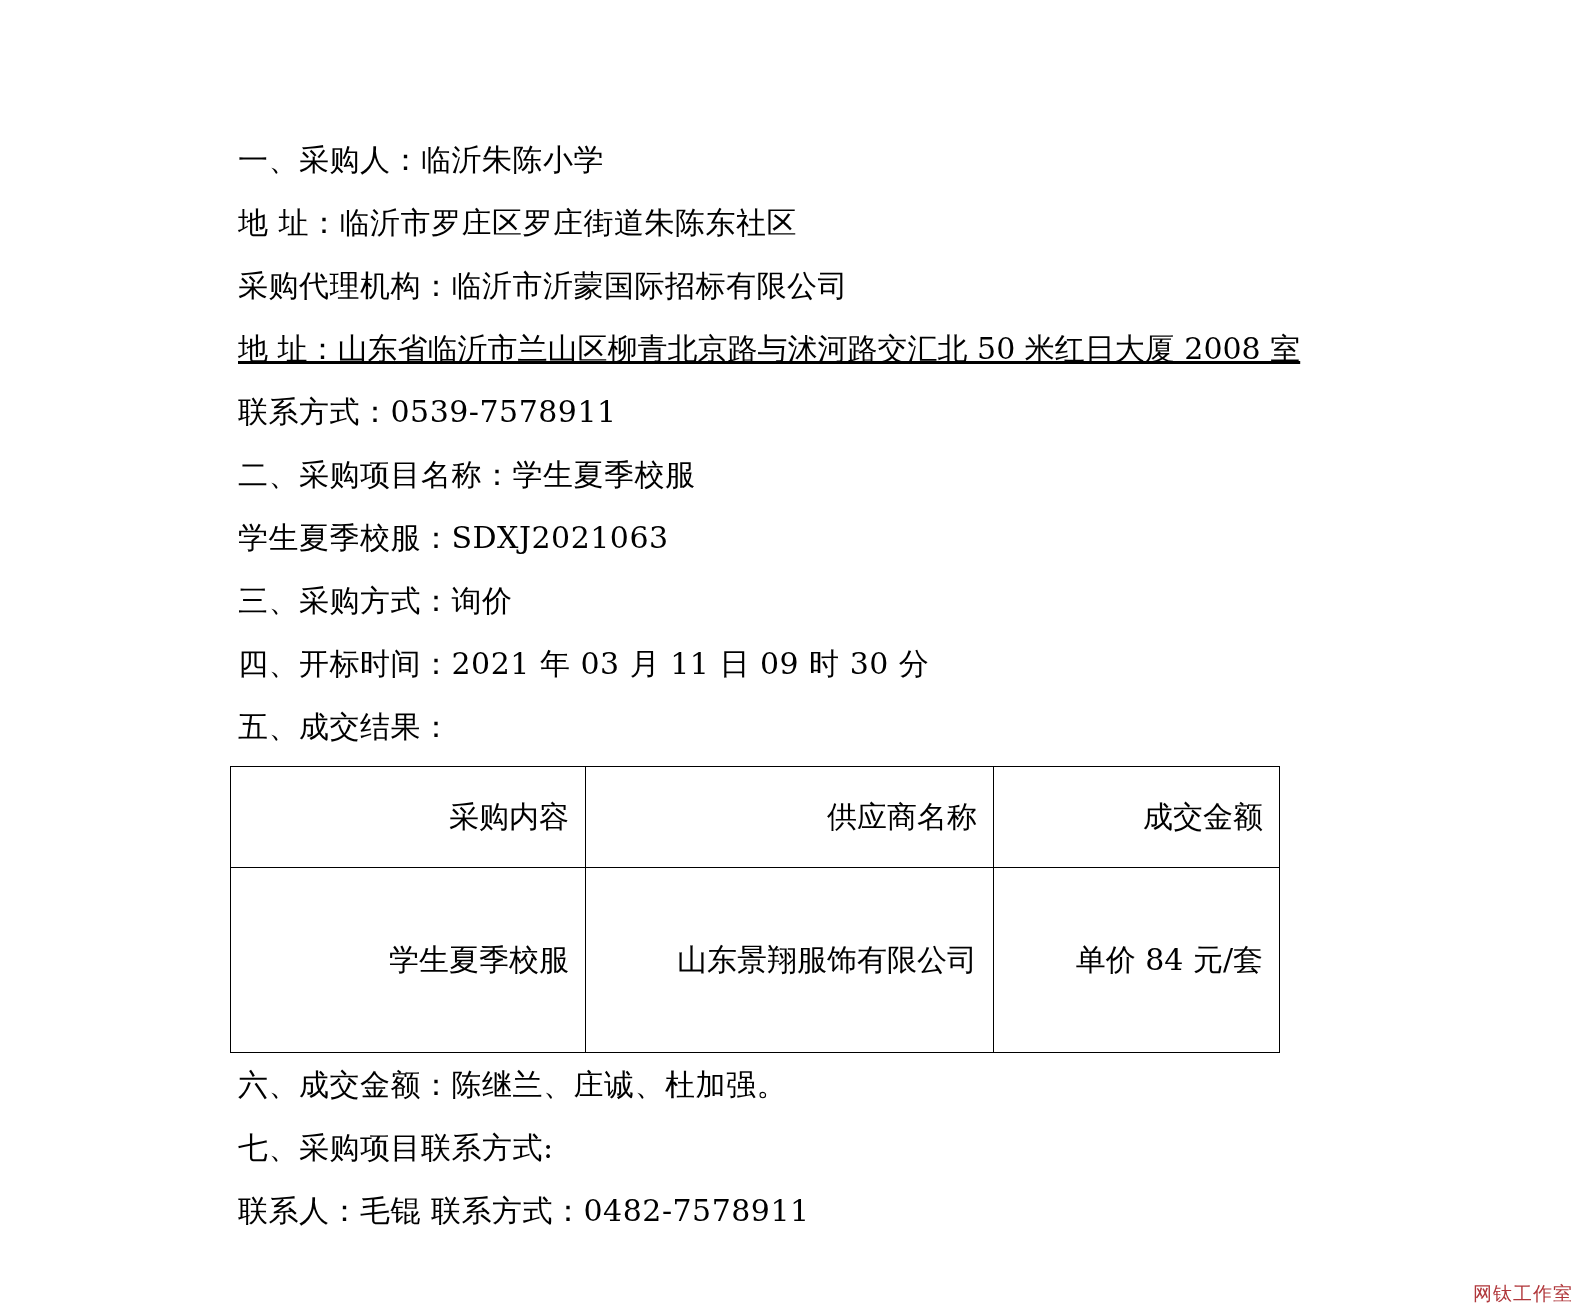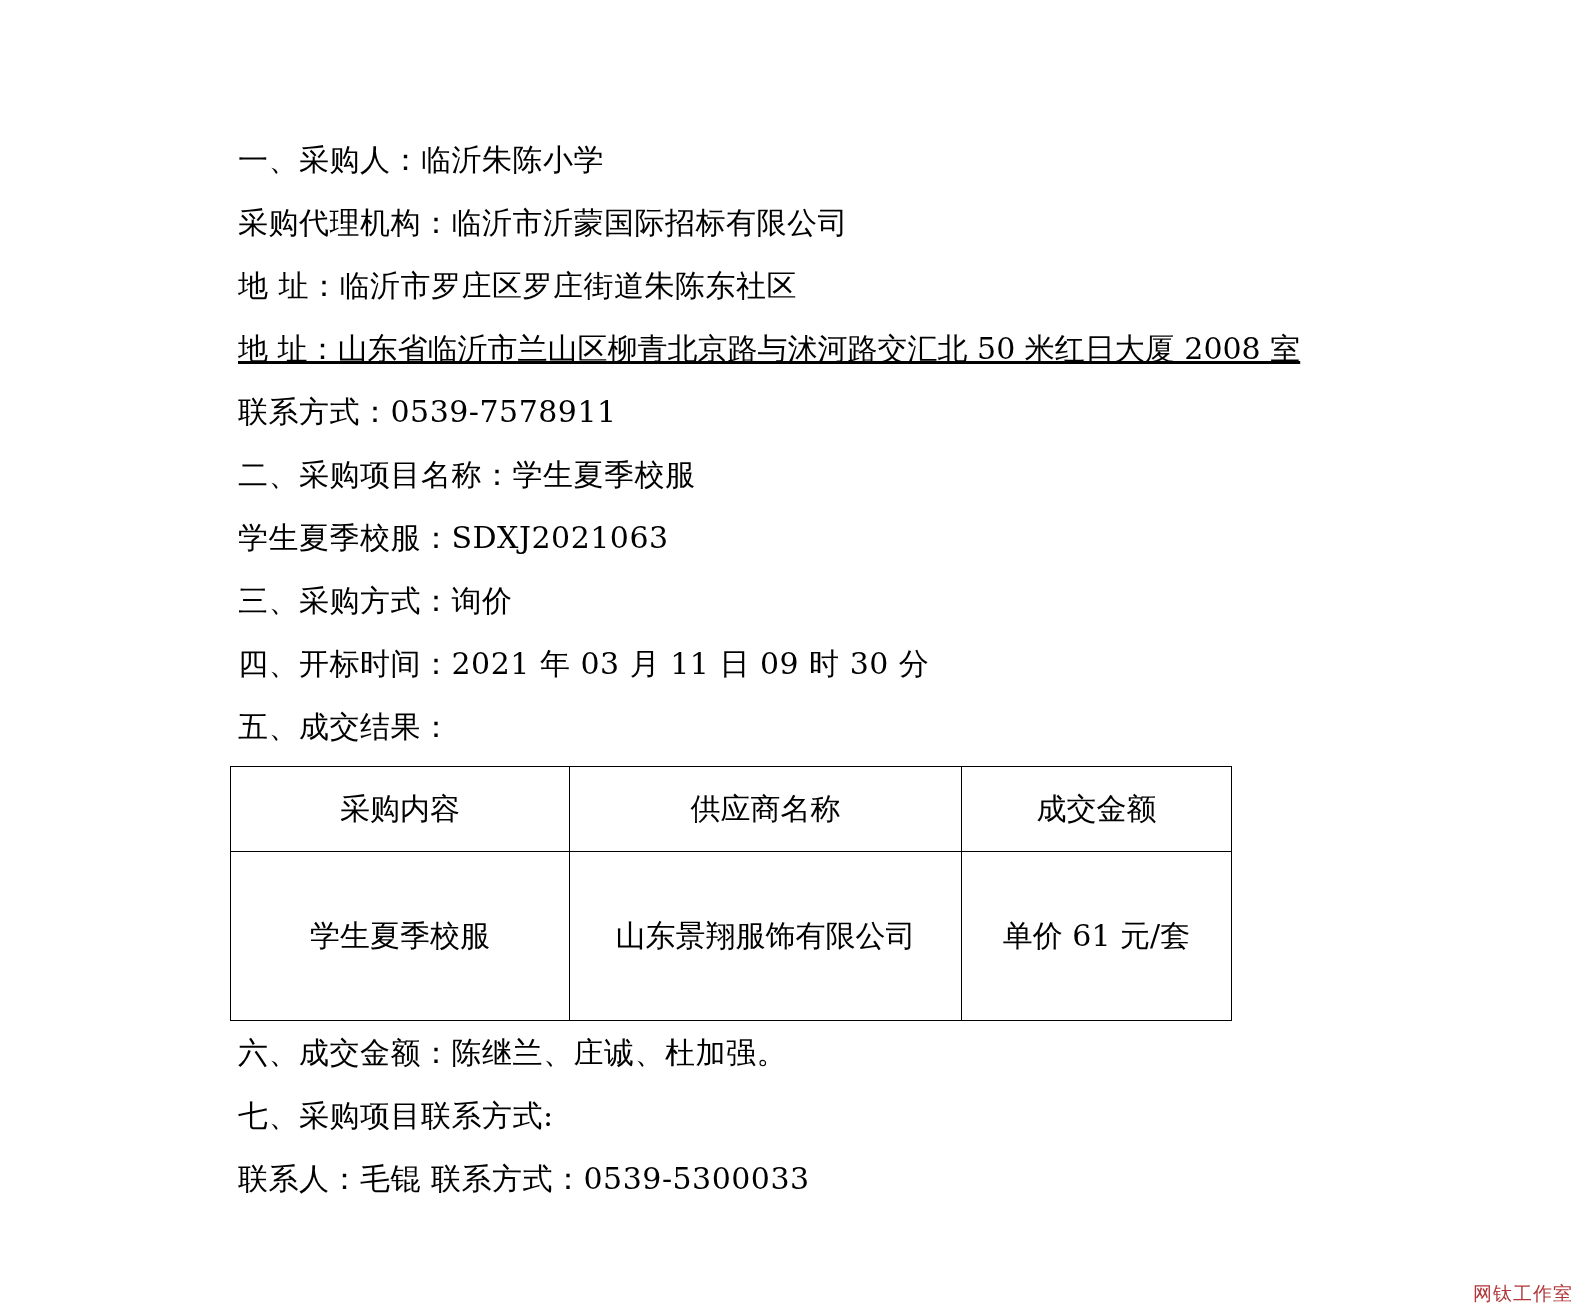--- a/index.html
+++ b/index.html
@@ -45,24 +45,24 @@
     margin-left: -8px;
     width: 950px;
   }
   table.result {
     border-collapse: collapse;
     width: 950px;
     table-layout: fixed;
   }
   table.result td, table.result th {
     border: 1px solid #000000;
-    text-align: center;
+    text-align: right;
     font-weight: normal;
     font-size: 30px;
-    padding: 8px;
+    padding: 16px;
     margin-top: 40px;
   }
   table.result thead td {
     height: 68px;
   }
   table.result tbody td {
     height: 152px;
     vertical-align: middle;
   }
   .col1 { width: 322px; }
@@ -80,22 +80,22 @@
     margin-left: 20px;
   }
 </style>
 </head>
 <body>
 
 <div class="page">
   <div class="content">
 
     <div class="line">一、采购人：临沂朱陈小学</div>
+    <div class="line">地    址：临沂市罗庄区罗庄街道朱陈东社区</div>
     <div class="line">采购代理机构：临沂市沂蒙国际招标有限公司</div>
-    <div class="line">地    址：临沂市罗庄区罗庄街道朱陈东社区</div>
     <div class="line addr-wide">地 址：山东省临沂市兰山区柳青北京路与沭河路交汇北 50 米红日大厦 2008 室</div>
     <div class="line">联系方式：0539-7578911</div>
     <div class="line">二、采购项目名称：学生夏季校服</div>
     <div class="line">学生夏季校服：SDXJ2021063</div>
     <div class="line">三、采购方式：询价</div>
     <div class="line">四、开标时间：2021 年 03 月 11 日 09 时 30 分</div>
     <div class="line">五、成交结果：</div>
 
     <div class="table-wrap">
       <table class="result">
@@ -103,28 +103,28 @@
           <tr>
             <td class="col1">采购内容</td>
             <td class="col2">供应商名称</td>
             <td class="col3">成交金额</td>
           </tr>
         </thead>
         <tbody>
           <tr>
             <td class="col1">学生夏季校服</td>
             <td class="col2">山东景翔服饰有限公司</td>
-            <td class="col3">单价 61 元/套</td>
+            <td class="col3">单价 84 元/套</td>
           </tr>
         </tbody>
       </table>
     </div>
 
     <div class="after-table">
       <div class="line">六、成交金额：陈继兰、庄诚、杜加强。</div>
       <div class="line">七、采购项目联系方式:</div>
-      <div class="line">联系人：毛锟   联系方式：0539-5300033</div>
+      <div class="line">联系人：毛锟   联系方式：0482-7578911</div>
     </div>
 
   </div>
 
   <div class="watermark">网钛工作室</div>
 </div>
 
 </body></html>

